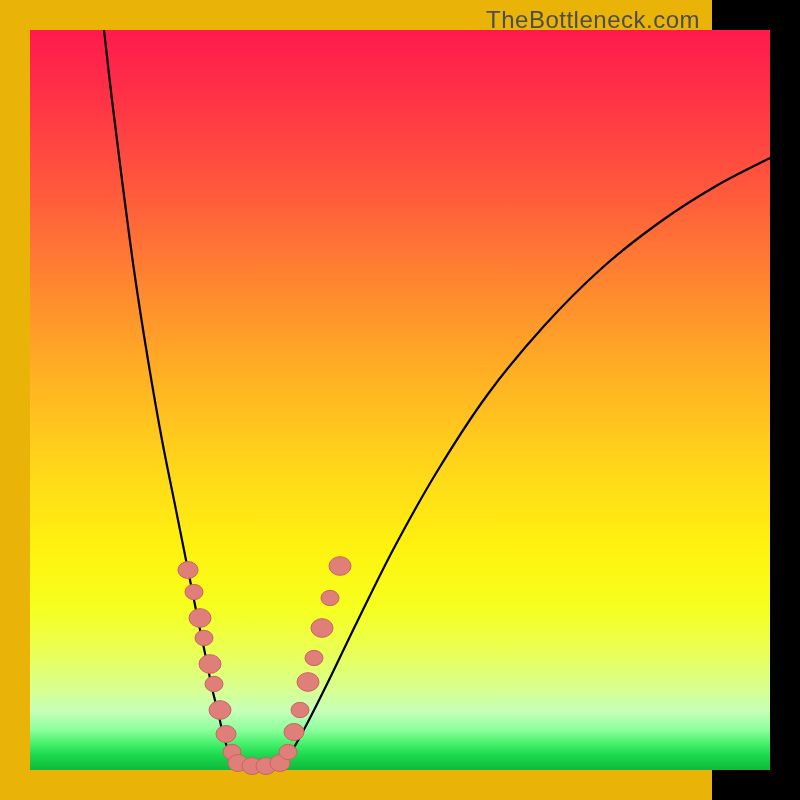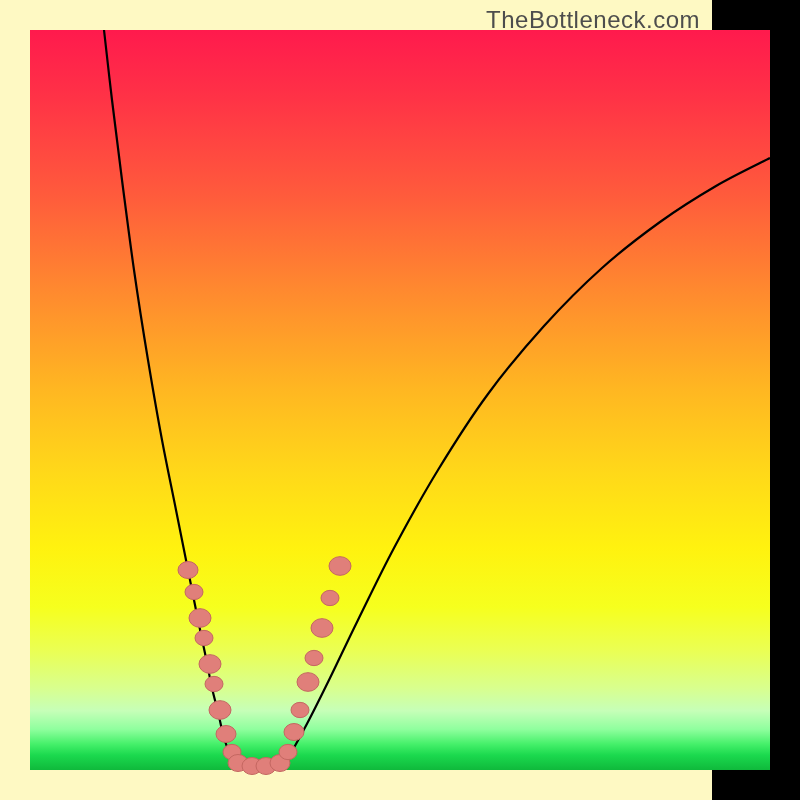--- a/index.html
+++ b/index.html
@@ -10,21 +10,21 @@
     overflow: hidden;
     background: #000;
     font-family: Arial, Helvetica, sans-serif;
   }
   .frame {
     position: absolute;
     top: 0;
     left: 0;
     width: 712px;
     height: 800px;
-    background: #fef9c3;
+    background: #eab308;
   }
   .plot-area {
     position: absolute;
     top: 30px;
     left: 30px;
     width: 740px;
     height: 740px;
     
     background: linear-gradient(
       to bottom,

